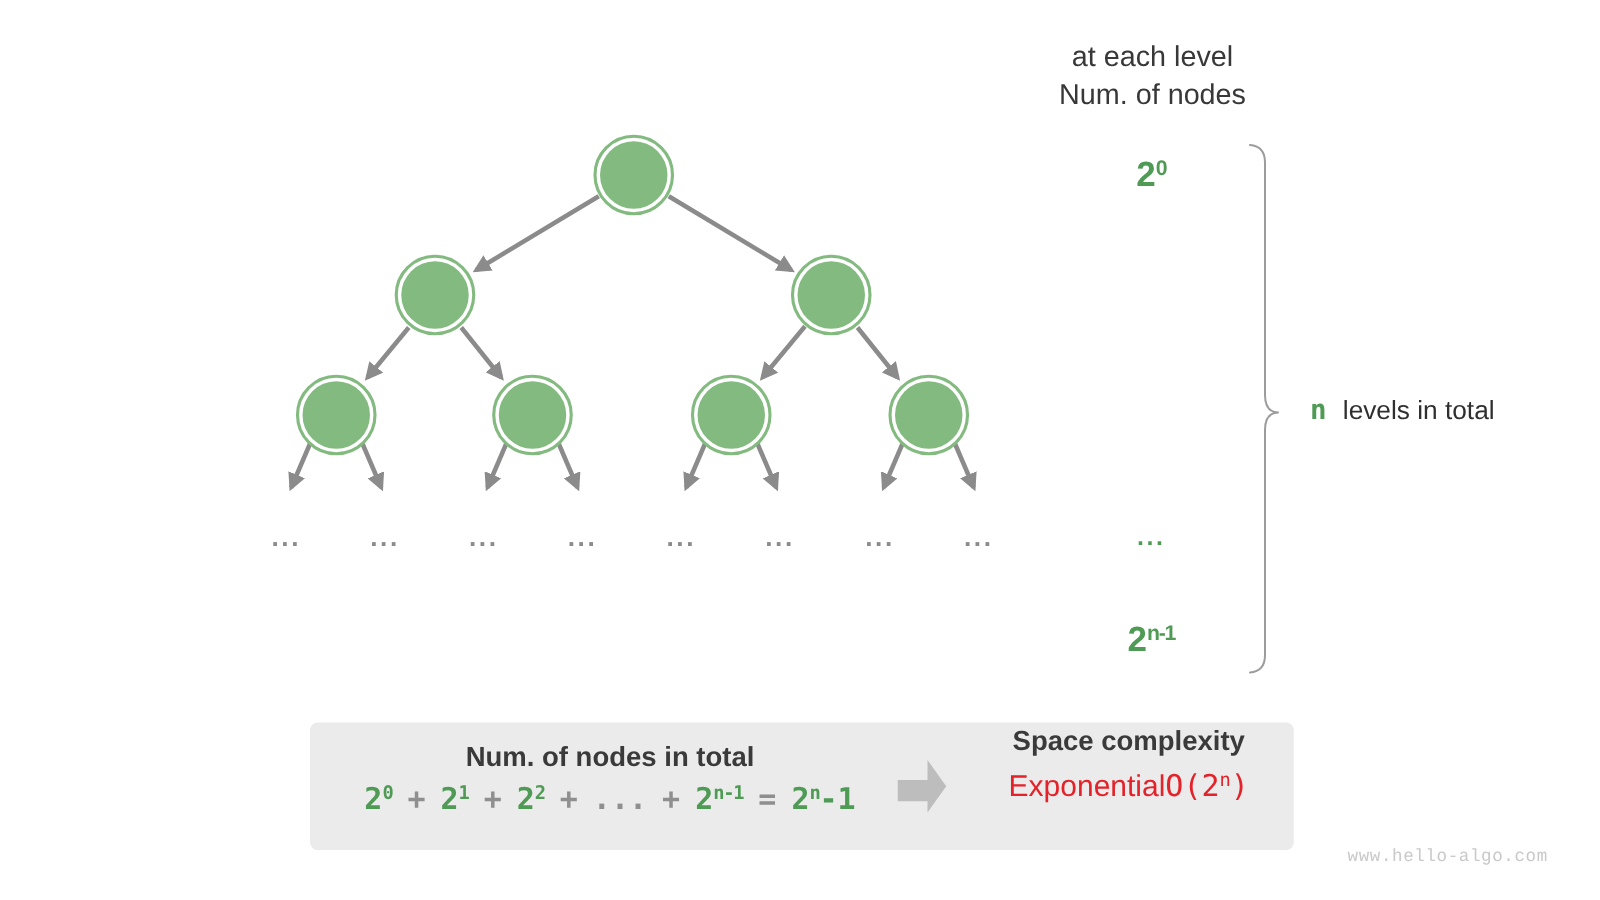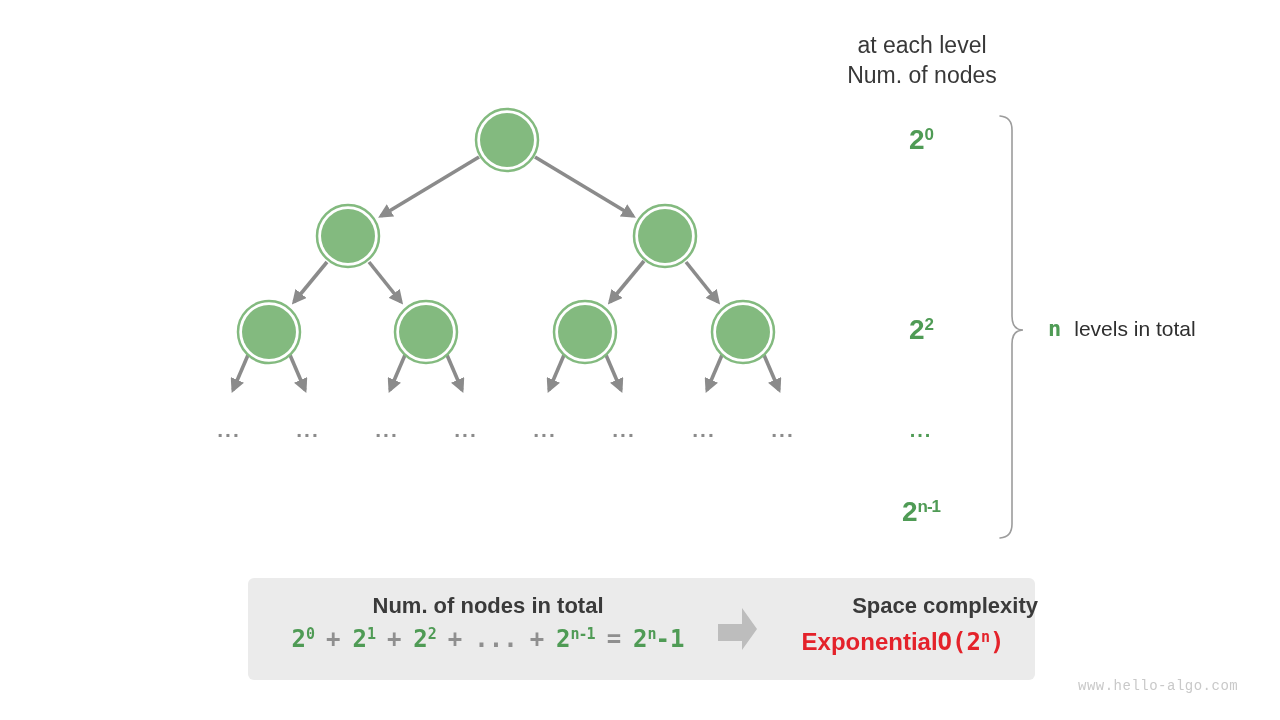--- a/index.html
+++ b/index.html
@@ -33,29 +33,29 @@
   .lvl.dots{font-size:20px;letter-spacing:2px}
 
   .brace-label{left:1048px;top:316px;display:flex;align-items:baseline;gap:13px;
     font-size:21px;color:#2f2f2f;white-space:nowrap}
   .brace-label .n{font-family:"DejaVu Sans Mono",monospace;font-weight:bold;font-size:22px;
     color:var(--green-text)}
 
   .summary-box{left:248px;top:578px;width:787px;height:102px;background:var(--box-bg);
     border-radius:6px}
   .sum-left{position:absolute;left:10px;top:15px;width:460px;text-align:center}
-  .sum-right{position:absolute;left:520px;top:15px;width:270px;text-align:right}
+  .sum-right{position:absolute;left:520px;top:2px;width:270px;text-align:center}
   .sum-title{font-size:22px;font-weight:bold;color:#3a3a3a;white-space:nowrap}
   .formula{margin-top:6px;font-family:"DejaVu Sans Mono",monospace;font-weight:bold;
     font-size:24px;color:var(--green-text);white-space:nowrap}
   .tok{margin:0 6px}
   .tok.gray{color:var(--formula-gray)}
   .tok .sup{font-size:15px;position:relative;top:-8px;letter-spacing:-1px}
   .tok.tight{margin-left:-6px}
-  .redline{margin-top:9px;color:var(--red);font-weight:bold;font-size:24px;
+  .redline{margin-top:9px;color:var(--red);font-weight:normal;font-size:24px;
     display:flex;justify-content:center;align-items:baseline;white-space:nowrap}
   .redline .mono{font-family:"DejaVu Sans Mono",monospace}
   .redline .sup{font-size:15px;position:relative;top:-8px}
 
   .watermark{left:1078px;top:678px;font-family:Liberation Mono, monospace;font-size:14px;
     color:var(--watermark);letter-spacing:0.5px}
 </style>
 </head>
 <body>
 
@@ -110,21 +110,20 @@
   <path class="brace" d="M 1000 116 Q 1012 117 1012 130 L 1012 316 Q 1012 330 1023 330 Q 1012 330 1012 344 L 1012 524 Q 1012 537 1000 538"></path>
 </svg>
 
 <div class="abs header">
   <div>at each level</div>
   <div>Num. of nodes</div>
 </div>
 
 <div class="abs lvlwrap" id="lvlwrap">
     <div class="lvl" style="top: 120px;"><span>2</span><span class="sup">0</span></div>
-    <div class="lvl" style="top: 310px;"><span>2</span><span class="sup">2</span></div>
     <div class="lvl dots" style="top: 410px;"><span>...</span></div>
     <div class="lvl" style="top: 492px;"><span>2</span><span class="sup">n-1</span></div>
   </div>
 
 <div class="abs brace-label">
   <span class="n">n</span>
   <span>levels in total</span>
 </div>
 
 <div class="abs summary-box">

